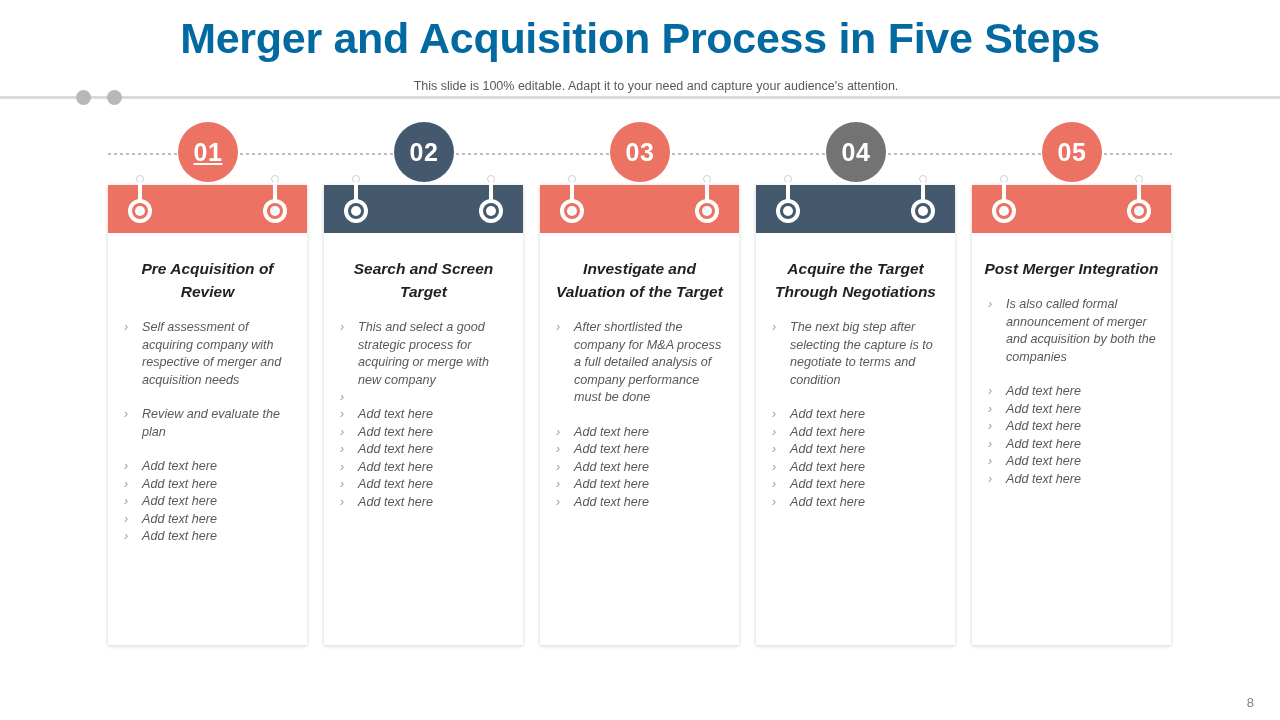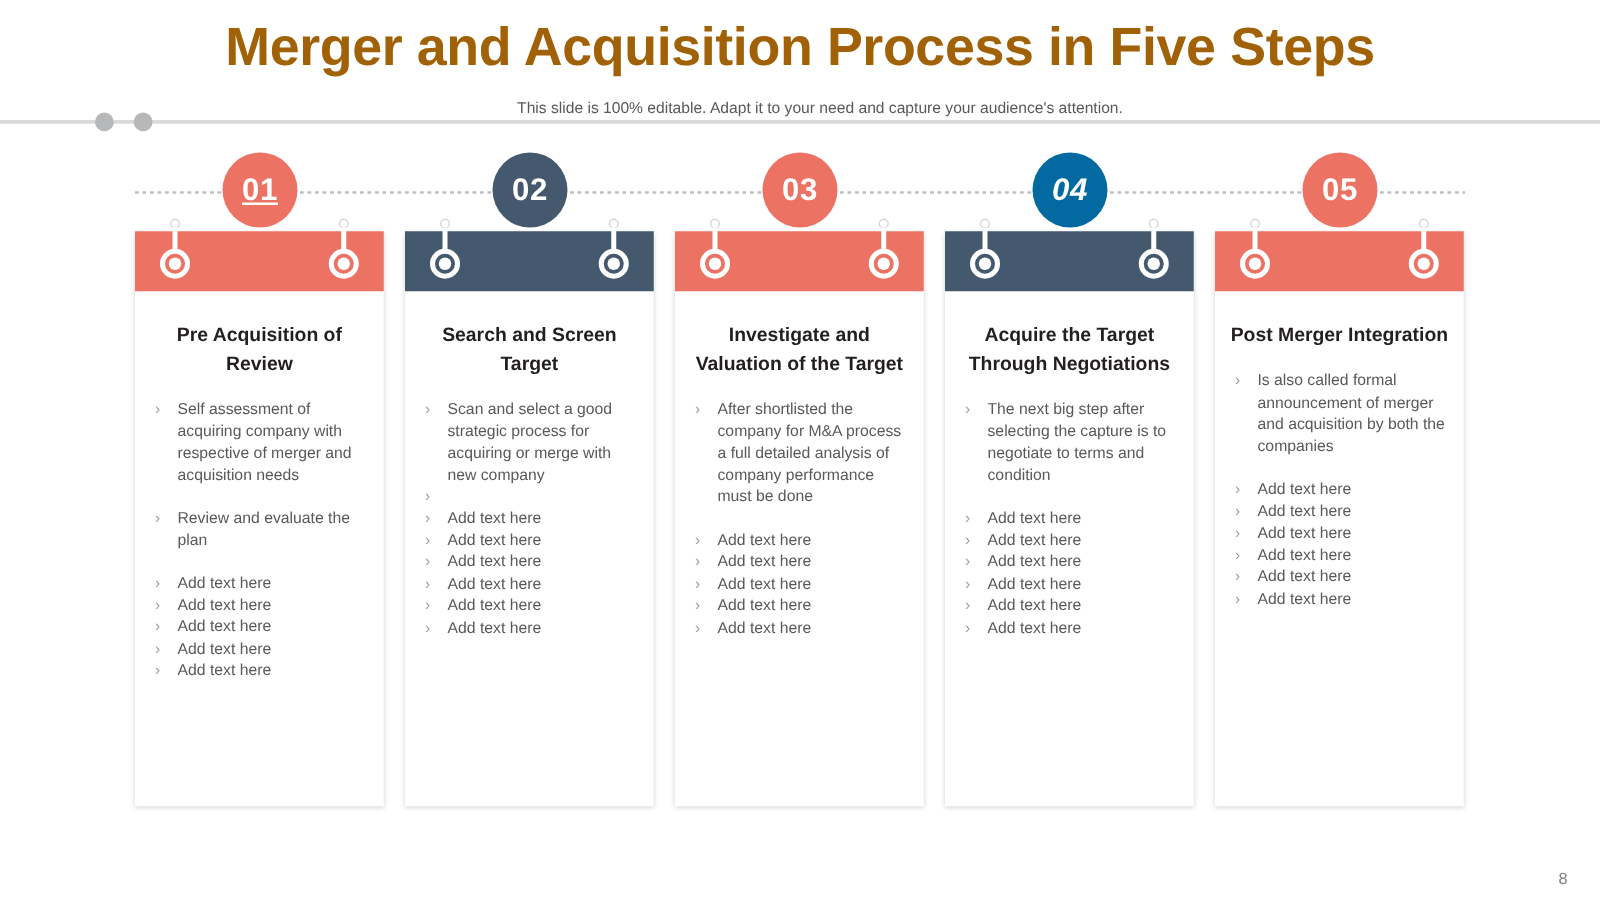--- a/index.html
+++ b/index.html
@@ -18,21 +18,21 @@
 
   
   #slide-title {
     position: absolute;
     top: 12px;
     left: 0;
     width: 1280px;
     text-align: center;
     font-size: 43px;
     font-weight: bold;
-    color: #a16207;
+    color: #0369a1;
     letter-spacing: -0.3px;
     line-height: 52px;
     white-space: nowrap;
   }
   #slide-subtitle {
     position: absolute;
     top: 78px;
     left: 0;
     width: 1280px;
     text-align: center;
@@ -160,20 +160,21 @@
     top: 31px;
     left: 8px;
     width: 10px;
     height: 10px;
     border-radius: 50%;
     background: #ffffff;
   }
 
   .card-body {
     padding: 0 12px;
+    font-style: italic;
   }
   .card-heading {
     margin-top: 24px;
     text-align: center;
     font-size: 15.5px;
     font-weight: bold;
     color: #231f20;
     line-height: 23px;
   }
   .bullets {
@@ -270,21 +271,21 @@
             <div class="hook"></div>
             <div class="bar"></div>
             <div class="outer"></div>
             <div class="mid" style="background: rgb(68, 88, 110);"></div>
             <div class="dot"></div>
           </div>
         </div>
         <div class="card-body">
           <div class="card-heading">Search and Screen Target</div>
           <ul class="bullets">
-            <li class=""><span class="chev">›</span><span>Scan and select a good strategic process for acquiring or merge with new company</span></li>
+            <li class=""><span class="chev">›</span><span>This and select a good strategic process for acquiring or merge with new company</span></li>
             <li class="empty"><span class="chev">›</span><span></span></li>
             <li class=""><span class="chev">›</span><span>Add text here</span></li>
             <li class=""><span class="chev">›</span><span>Add text here</span></li>
             <li class=""><span class="chev">›</span><span>Add text here</span></li>
             <li class=""><span class="chev">›</span><span>Add text here</span></li>
             <li class=""><span class="chev">›</span><span>Add text here</span></li>
             <li class=""><span class="chev">›</span><span>Add text here</span></li>
           </ul>
         </div>
       </div>
@@ -315,21 +316,21 @@
             <li class=""><span class="chev">›</span><span>Add text here</span></li>
             <li class=""><span class="chev">›</span><span>Add text here</span></li>
             <li class=""><span class="chev">›</span><span>Add text here</span></li>
             <li class=""><span class="chev">›</span><span>Add text here</span></li>
             <li class=""><span class="chev">›</span><span>Add text here</span></li>
           </ul>
         </div>
       </div>
     </div>
     <div class="step" style="left: 756px;">
-      <div class="step-num" style="background: #0369a1; font-style: italic;">04</div>
+      <div class="step-num" style="background: #737373;">04</div>
       <div class="card">
         <div class="card-band" style="background: rgb(68, 88, 110);">
           <div class="ring left">
             <div class="hook"></div>
             <div class="bar"></div>
             <div class="outer"></div>
             <div class="mid" style="background: rgb(68, 88, 110);"></div>
             <div class="dot"></div>
           </div>
           <div class="ring right">

